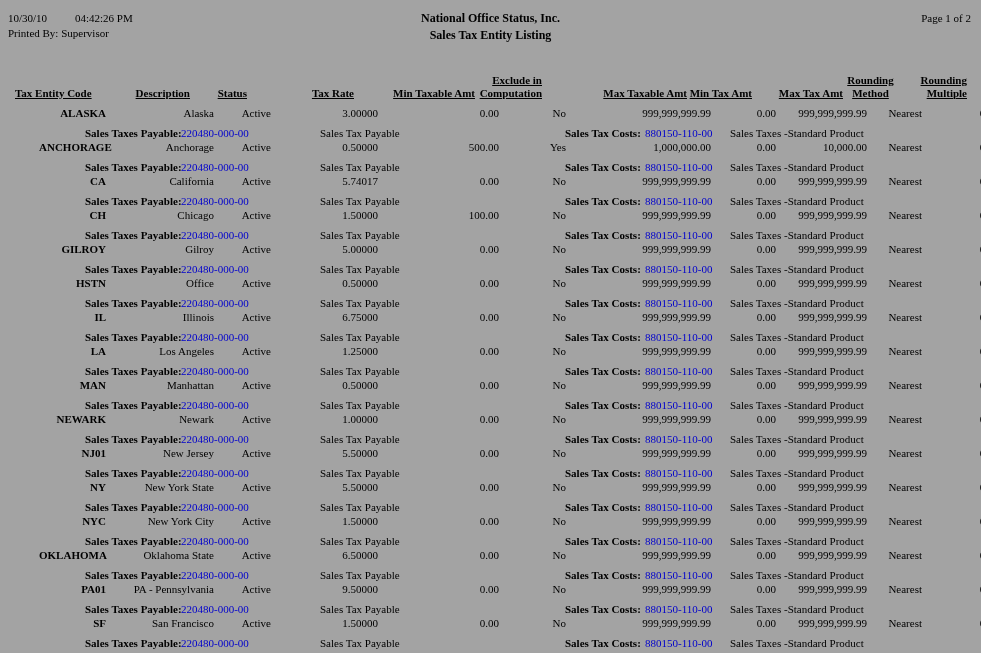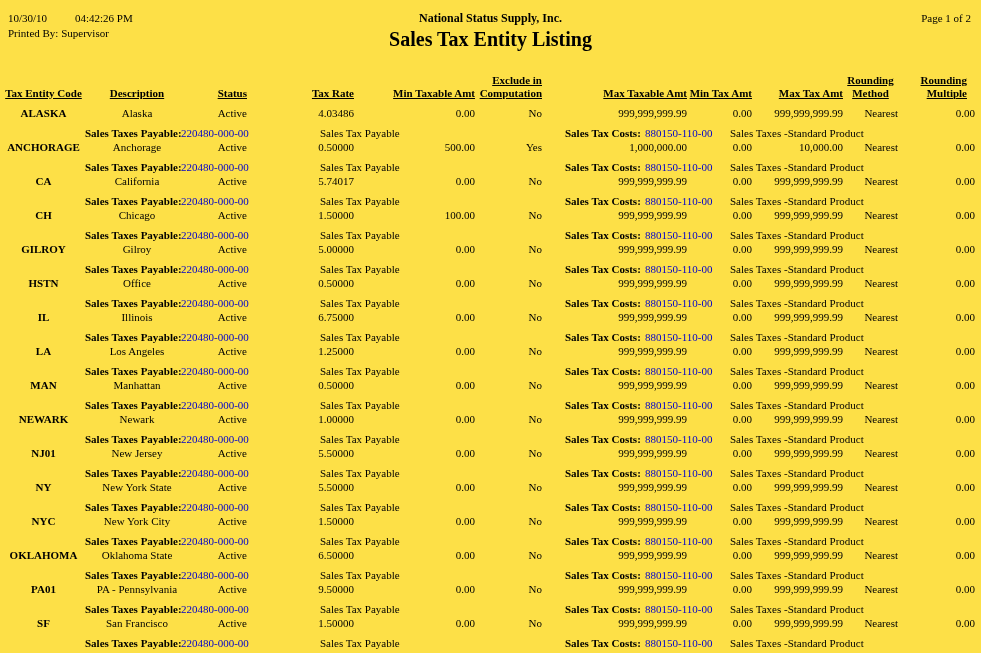--- a/index.html
+++ b/index.html
@@ -1,48 +1,48 @@
 <!DOCTYPE html>
 <html><head>
 <meta charset="utf-8">
 <style>
   * { margin:0; padding:0; box-sizing:border-box; }
   html,body { background:#ffffff; }
   .page {
     position:relative; width:981px; height:653px; overflow:hidden;
-    background:#fde047; color:#000000;
+    background:#a3a3a3; color:#000000;
     font-family:"Liberation Serif","DejaVu Serif",serif;
     font-size:11px;
   }
   
   .report-header { position:relative; height:58px; }
   .hdr-date     { position:absolute; left:8px;  top:12px; }
   .hdr-time     { position:absolute; left:75px; top:12px;text-align:right; }
   .hdr-printed  { position:absolute; left:8px;  top:27px; }
   .hdr-company  { position:absolute; left:0; right:0; top:11px; text-align:center; font-weight:bold; font-size:12px; }
-  .hdr-title    { position:absolute; left:0; right:0; top:28px; text-align:center; font-weight:bold; font-size:20px; }
+  .hdr-title    { position:absolute; left:0; right:0; top:28px; text-align:center; font-weight:bold; font-size:12px; }
   .hdr-page     { position:absolute; right:10px; top:12px; }
   
   .grid {
     display:grid;
     grid-template-columns:82px 108px 57px 107px 121px 67px 145px 65px 91px 55px 83px;
   }
   .cell { white-space:nowrap; }
-  .a-left { text-align:center; }
+  .a-left { text-align:right;margin-left:10px; }
   .a-right { text-align:right; }
   .a-center { text-align:center; }
   .col-headers { margin-top:16px; align-items:end; font-weight:bold; }
   .col-headers .cell { line-height:13px; }
   .col-headers span { text-decoration:underline; }
   .col-headers .pad-l { padding-left:5px; }
   .col-headers .pad-l2 { padding-left:2px; }
   .col-headers .hdr-mult { padding-right:14px; }
   
   .block { height:34px; }
-  .entity-row { line-height:14px; margin-bottom:6px; }
+  .entity-row { line-height:14px; margin-bottom:6px;padding-left:24px; }
   .entity-row .code { font-weight:bold; padding-left:5px; }
   .entity-row .desc { padding-left:2px; }
   .entity-row .method { text-align:right; padding-left:7px; }
   .entity-row .mult { padding-right:6px; }
   .rows { margin-top:6px; }
   
   .account-row { position:relative; height:14px; line-height:14px; }
   .account-row span { position:absolute; white-space:nowrap; }
   .acct-label { font-weight:bold; }
   .acct-link { color:#0000cc; cursor:pointer; }
@@ -55,21 +55,21 @@
 </style>
 </head>
 <body>
 
 <div class="page">
 
   <div class="report-header">
     <span class="hdr-date">10/30/10</span>
     <span class="hdr-time">04:42:26 PM</span>
     <span class="hdr-printed">Printed By: Supervisor</span>
-    <div class="hdr-company">National Status Supply, Inc.</div>
+    <div class="hdr-company">National Office Status, Inc.</div>
     <div class="hdr-title">Sales Tax Entity Listing</div>
     <span class="hdr-page">Page 1 of 2</span>
   </div>
 
   <div class="grid col-headers">
     <div class="cell a-left pad-l"><span>Tax Entity Code</span></div>
     <div class="cell a-left pad-l2"><span>Description</span></div>
     <div class="cell a-right"><span>Status</span></div>
     <div class="cell a-right"><span>Tax Rate</span></div>
     <div class="cell a-right"><span>Min Taxable Amt</span></div>
@@ -89,21 +89,21 @@
       <div><span>Multiple</span></div>
     </div>
   </div>
 
   <div class="rows" id="rows">
   <div class="block">
     <div class="grid entity-row">
       <div class="cell a-left code">ALASKA</div>
       <div class="cell a-left desc">Alaska</div>
       <div class="cell a-right">Active</div>
-      <div class="cell a-right">4.03486</div>
+      <div class="cell a-right">3.00000</div>
       <div class="cell a-right">0.00</div>
       <div class="cell a-right">No</div>
       <div class="cell a-right">999,999,999.99</div>
       <div class="cell a-right">0.00</div>
       <div class="cell a-right">999,999,999.99</div>
       <div class="cell method">Nearest</div>
       <div class="cell a-right mult">0.00</div>
     </div>
     <div class="account-row">
       <span class="acct-label p1">Sales Taxes Payable:</span>

